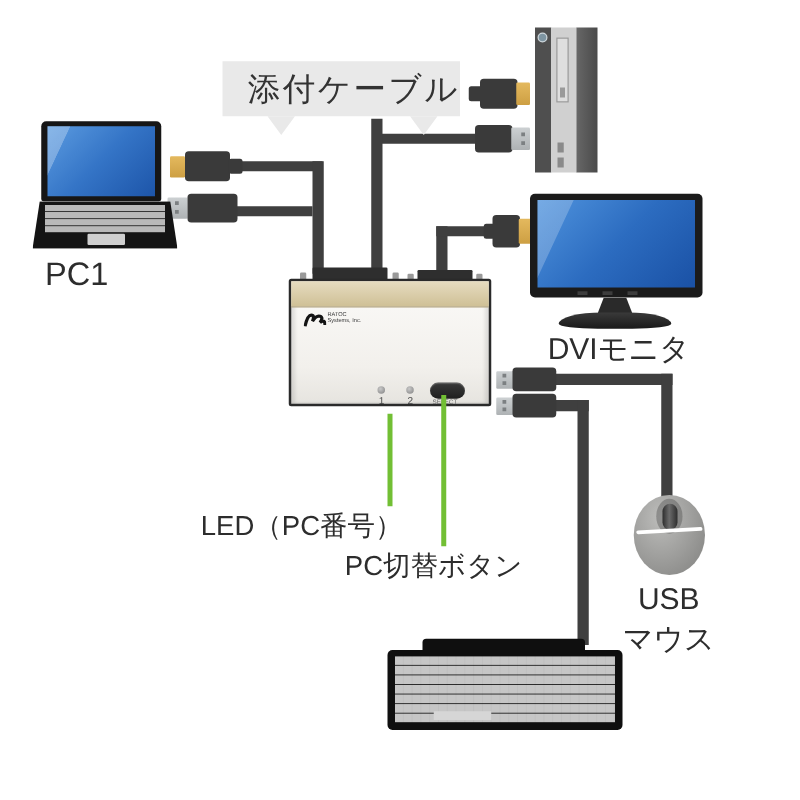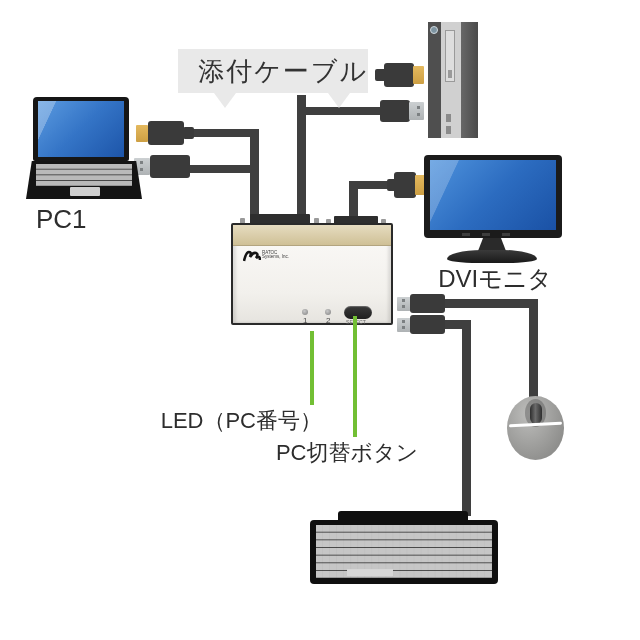--- a/index.html
+++ b/index.html
@@ -219,14 +219,18 @@
     <div class="kb-body">
       <div class="kb-keys"></div>
       <div class="kb-space"></div>
     </div>
   </div>
 
   <div class="lbl" style="left:36px;top:204px;width:100px;font-size:26px;">PC1</div>
   <div class="lbl" style="left:425px;top:263px;width:140px;text-align:center;font-size:24px;">DVIモニタ</div>
   <div class="lbl" style="left:100px;top:406px;width:222px;text-align:right;font-size:22px;">LED（PC番号）</div>
   <div class="lbl" style="left:150px;top:438px;width:268px;text-align:right;font-size:22px;">PC切替ボタン</div>
+  <div class="lbl" style="left:495px;top:464px;width:80px;text-align:center;font-size:24px;line-height:1.35;">
+    <div>USB</div>
+    <div>マウス</div>
+  </div>
 
 </div>
 
 </body></html>

